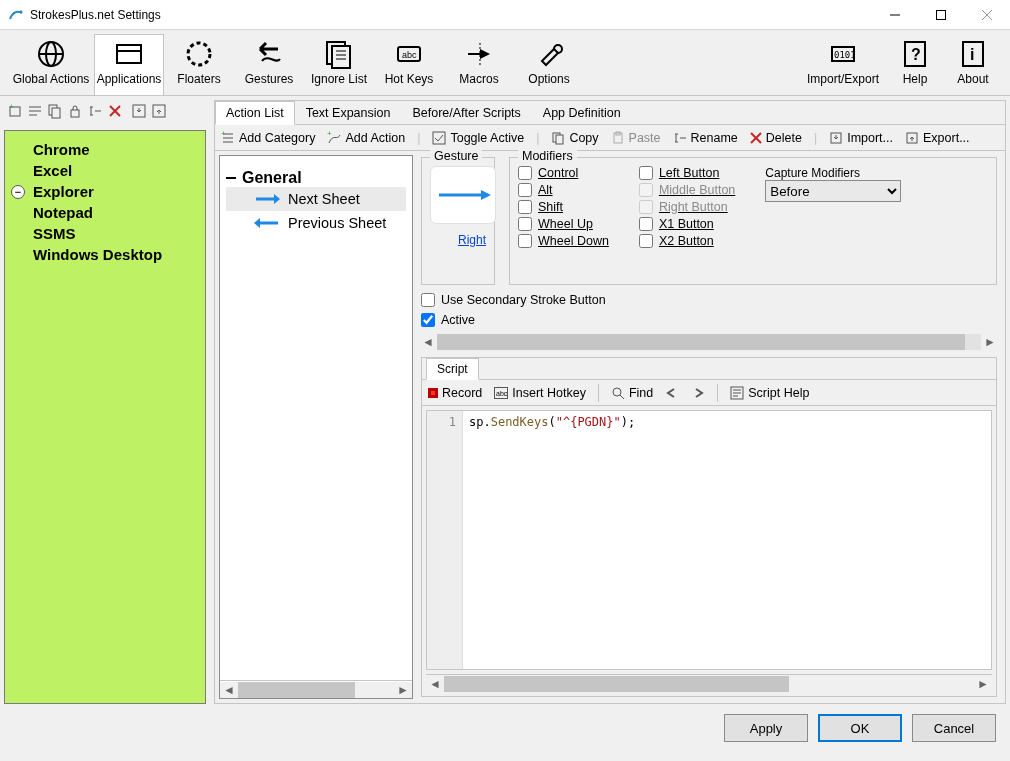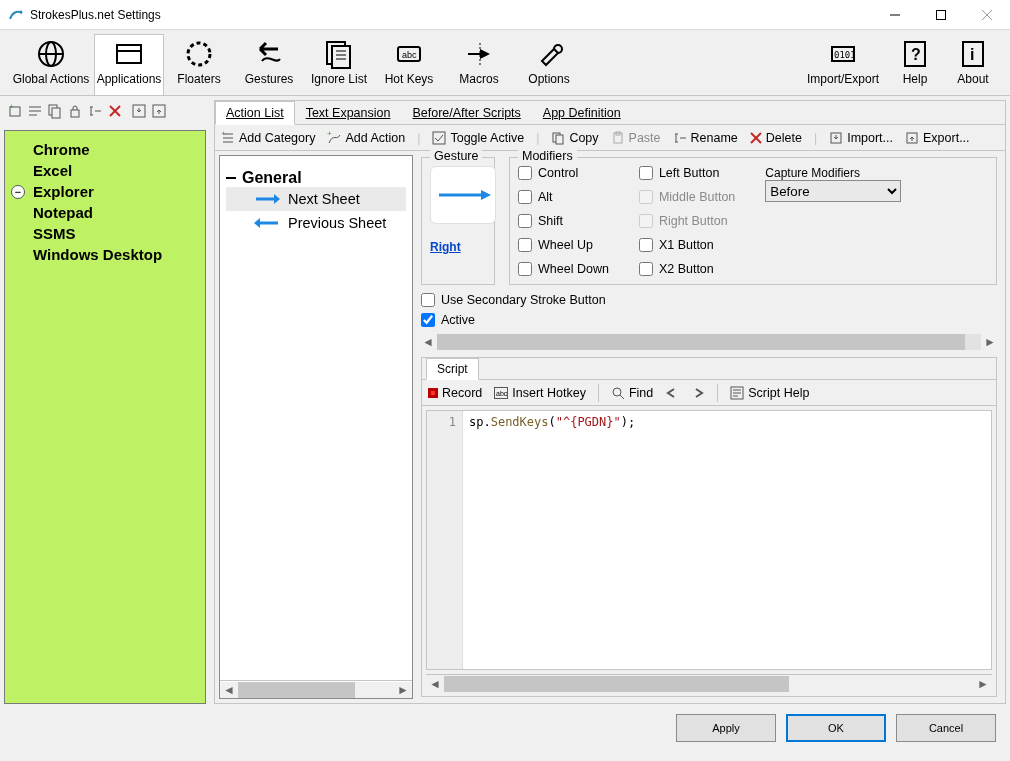--- a/index.html
+++ b/index.html
@@ -26,21 +26,21 @@
 
 .main{display:flex; height:612px; padding:4px 4px 4px 4px;}
 .sidebar{width:202px; display:flex;flex-direction:column;}
 .sidebar-toolbar{height:22px; display:flex; gap:2px; padding:0 2px; align-items:center;}
 .sidebar-toolbar .tico{width:18px;height:18px;display:flex;align-items:center;justify-content:center; color:#333;}
 .sidebar-list{flex:1; border:1px solid #7a7a7a; background:#bef264; margin-top:8px; padding-top:8px;}
 .side-item{padding:2px 10px 2px 28px; font-size:15px; font-weight:700; color:#000; position:relative; cursor:default;}
 .side-minus{position:absolute;left:6px;top:4px;width:14px;height:14px;border-radius:50%;background:#fff;border:1px solid #555;display:flex;align-items:center;justify-content:center;font-weight:700;color:#333;font-size:11px;line-height:11px;}
 
 .content{flex:1; margin-left:8px; border:1px solid #c5c5c5; background:#f0f0f0; display:flex;flex-direction:column;}
-.tabrow{display:flex; border-bottom:1px solid #c5c5c5; background:#f0f0f0; height:24px; align-items:flex-end;text-decoration:underline;}
+.tabrow{display:flex; border-bottom:1px solid #c5c5c5; background:#f0f0f0; height:24px; align-items:flex-end;}
 .tab{padding:4px 10px; font-size:12.5px; color:#000; border:1px solid transparent; border-bottom:none; cursor:pointer;}
 .tab.active{background:#fff; border:1px solid #c5c5c5; border-bottom:1px solid #fff; margin-bottom:-1px;}
 
 .subbody{display:flex; flex:1;}
 .actbar{height:26px; display:flex; align-items:center; border-bottom:1px solid #c5c5c5; padding:0 6px; gap:12px; font-size:12.5px; color:#000;}
 .actbar .item{display:flex;align-items:center;gap:4px;cursor:pointer;}
 .actbar .item.disabled{color:#8a8a8a;}
 .actlistcol{width:194px; border:1px solid #8a8a8a;background:#fff; margin:4px 0 4px 4px; display:flex;flex-direction:column;}
 .tree{flex:1; padding:6px 6px 0 6px; overflow:auto;margin-top:7px;}
 .tree .cat{display:flex;align-items:center;font-weight:700;font-size:16px;gap:6px;}
@@ -53,24 +53,24 @@
 .hscrollbar .arrow{width:18px;height:16px;display:flex;align-items:center;justify-content:center;color:#666;background:#f0f0f0;}
 .hscrollbar .track{flex:1; height:16px; background:#f0f0f0; position:relative;}
 .hscrollbar .thumb{position:absolute; top:0; height:16px; background:#c5c5c5;}
 
 .formcol{flex:1; padding:6px 8px 6px 8px; display:flex; flex-direction:column;}
 .gesturebox{display:flex; gap:14px;}
 .fieldset{border:1px solid #c5c5c5; padding:8px; position:relative;}
 .fieldset .legend{position:absolute; top:-9px; left:8px; background:#f0f0f0; padding:0 4px; font-size:12.5px;}
 .gesturecard{width:74px;}
 .gesturepic{background:#fff; width:66px; height:58px; border-radius:6px; border:1px solid #e0e0e0; display:flex;align-items:center;justify-content:center;}
-.glnk{color:#0645cc; text-decoration:underline; text-align:left; padding-top:16px; cursor:pointer;font-weight:bold;}
+.glnk{color:#0645cc; text-decoration:underline; text-align:right; padding-top:9px; cursor:pointer;}
 .modbox{flex:1;}
 .modcols{display:flex; gap:30px;}
-.modcol{display:flex;flex-direction:column; gap:10px;}
+.modcol{display:flex;flex-direction:column; gap:3px;text-decoration:underline;}
 .chk{display:flex;align-items:center;gap:6px; font-size:12.5px;}
 .chk input{width:14px;height:14px;}
 .chk.disabled{color:#8a8a8a;}
 .capturegroup{display:flex;flex-direction:column;}
 .capturegroup select{width:136px;height:22px;background:#e9e9e9;border:1px solid #8a8a8a;}
 
 .midchecks{display:flex;flex-direction:column; gap:6px; margin:8px 0 4px 0;}
 .midscroll{height:18px; display:flex;align-items:center; margin-top:2px;}
 .midscroll .track{flex:1;background:#e2e2e2;height:16px;position:relative;margin:0 2px;}
 .midscroll .thumb{position:absolute;height:16px;background:#c5c5c5;}
@@ -84,21 +84,21 @@
 .recdot{width:10px;height:10px;border:1px solid #b00;background:radial-gradient(circle,#f33 40%,#b00 42%);}
 .code-area{flex:1; display:flex; background:#fff;border:1px solid #c5c5c5; margin:4px;}
 .gutter{width:36px;background:#eee;color:#888;text-align:right;padding:4px 6px 0 0;font-family:Consolas,monospace;font-size:12px;border-right:1px solid #ddd;}
 .code{flex:1;font-family:Consolas,monospace;font-size:12px;padding:4px 6px;white-space:pre;overflow:auto;}
 .code .ident{color:#000;}
 .code .method{color:#795e26;}
 .code .str{color:#a31515;}
 .code-area + .hscrollbar{margin:0 4px 4px 4px;}
 
 .footer{height:40px; display:flex; align-items:center; justify-content:flex-end; gap:10px; padding-right:14px; background:#f0f0f0;}
-.btn{width:100px;height:28px;border:1px solid #8a8a8a;background:#e1e1e1;font-size:11px;cursor:pointer;}
+.btn{width:84px;height:28px;border:1px solid #8a8a8a;background:#e1e1e1;font-size:13px;cursor:pointer;}
 .btn.primary{border:2px solid #0078d7;background:#e1e1e1;}
 
 svg{display:block;}
 </style>
 </head>
 <body>
 
 <div class="titlebar">
   <span class="app-icon">
     <svg width="16" height="16" viewBox="0 0 16 16">

